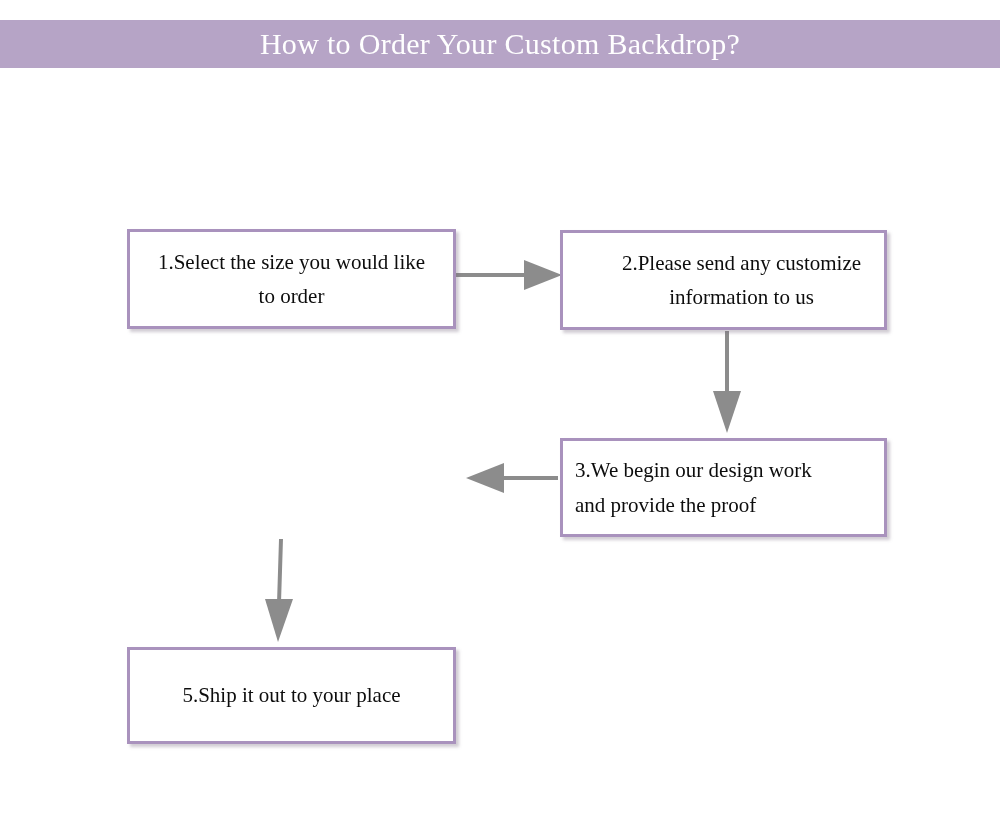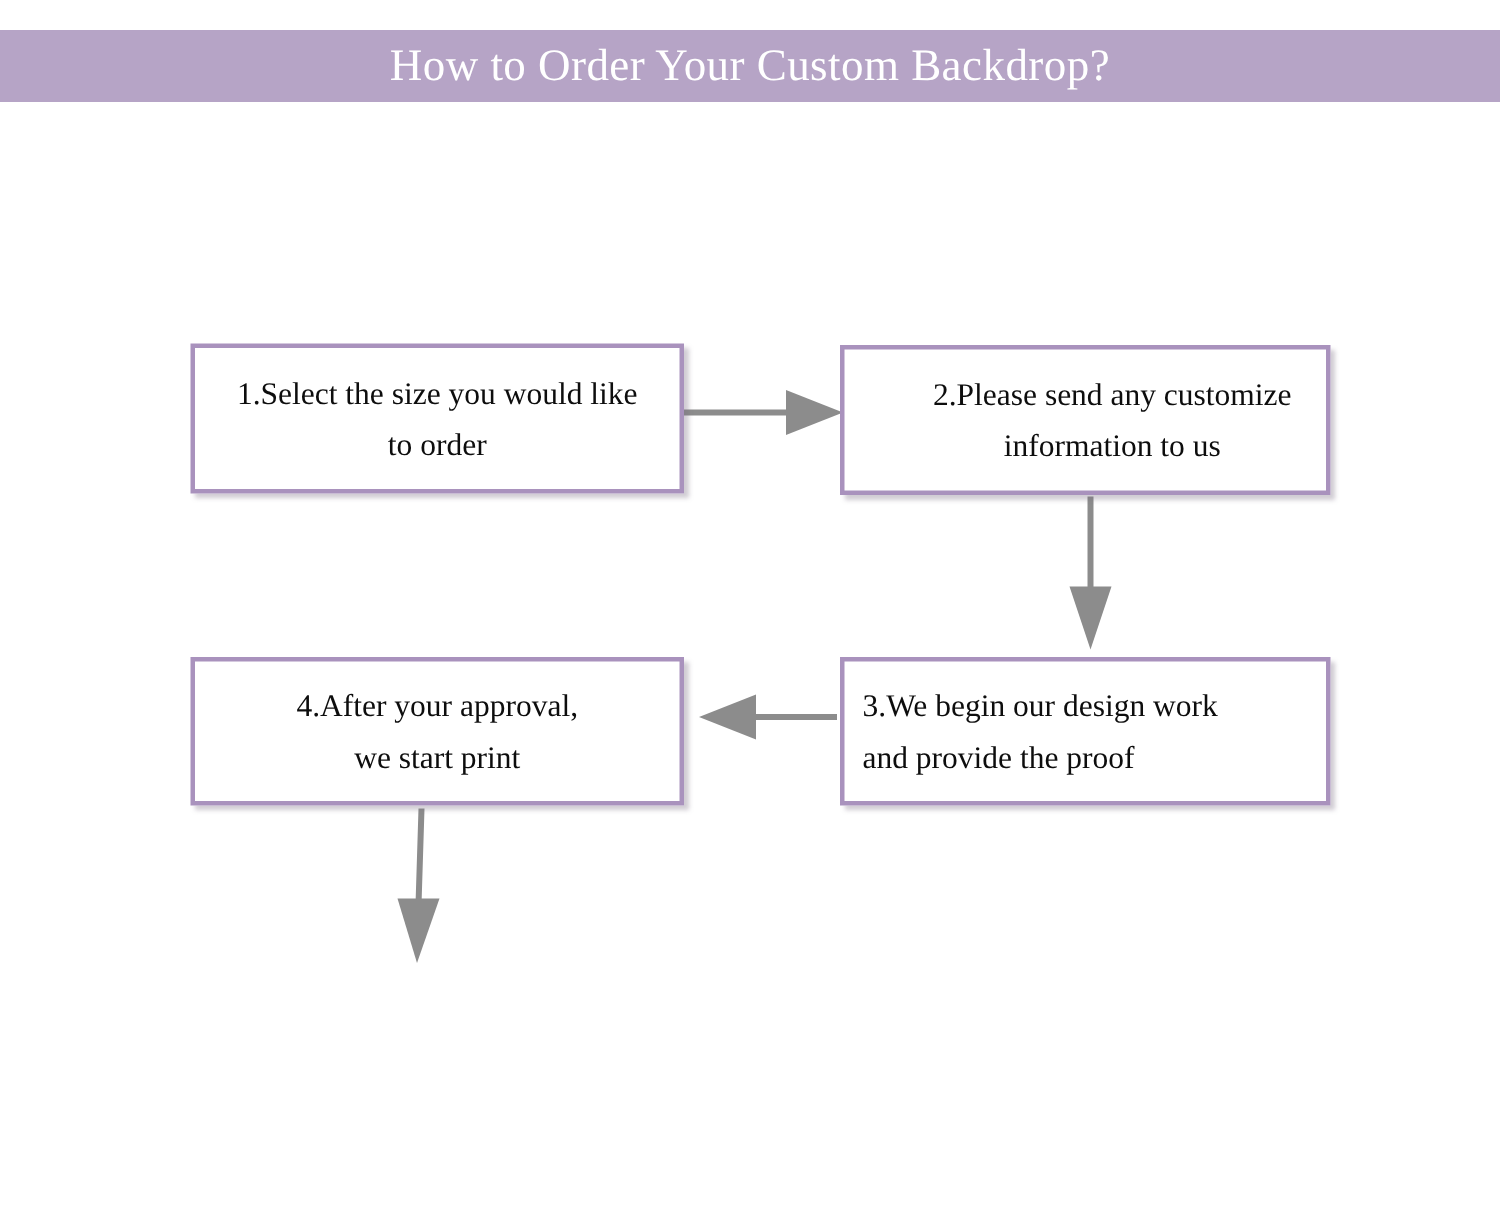--- a/index.html
+++ b/index.html
@@ -127,19 +127,18 @@
   <div class="flow-box" id="box-2">
     <div class="box-text box-center">2.Please send any customize
    information to us</div>
   </div>
 
   <div class="flow-box" id="box-3">
     <div class="box-text box-left">3.We begin our design work
 and provide the proof</div>
   </div>
 
-  <div class="flow-box" id="box-4">
-    <div class="box-text box-center">4.After your approval,
-   we start print</div>
+
+  <div class="flow-box" id="box-5">
+    <div class="box-text box-center">5.Ship it out to your place</div>
   </div>
-
 
 </div>
 
 </body></html>

